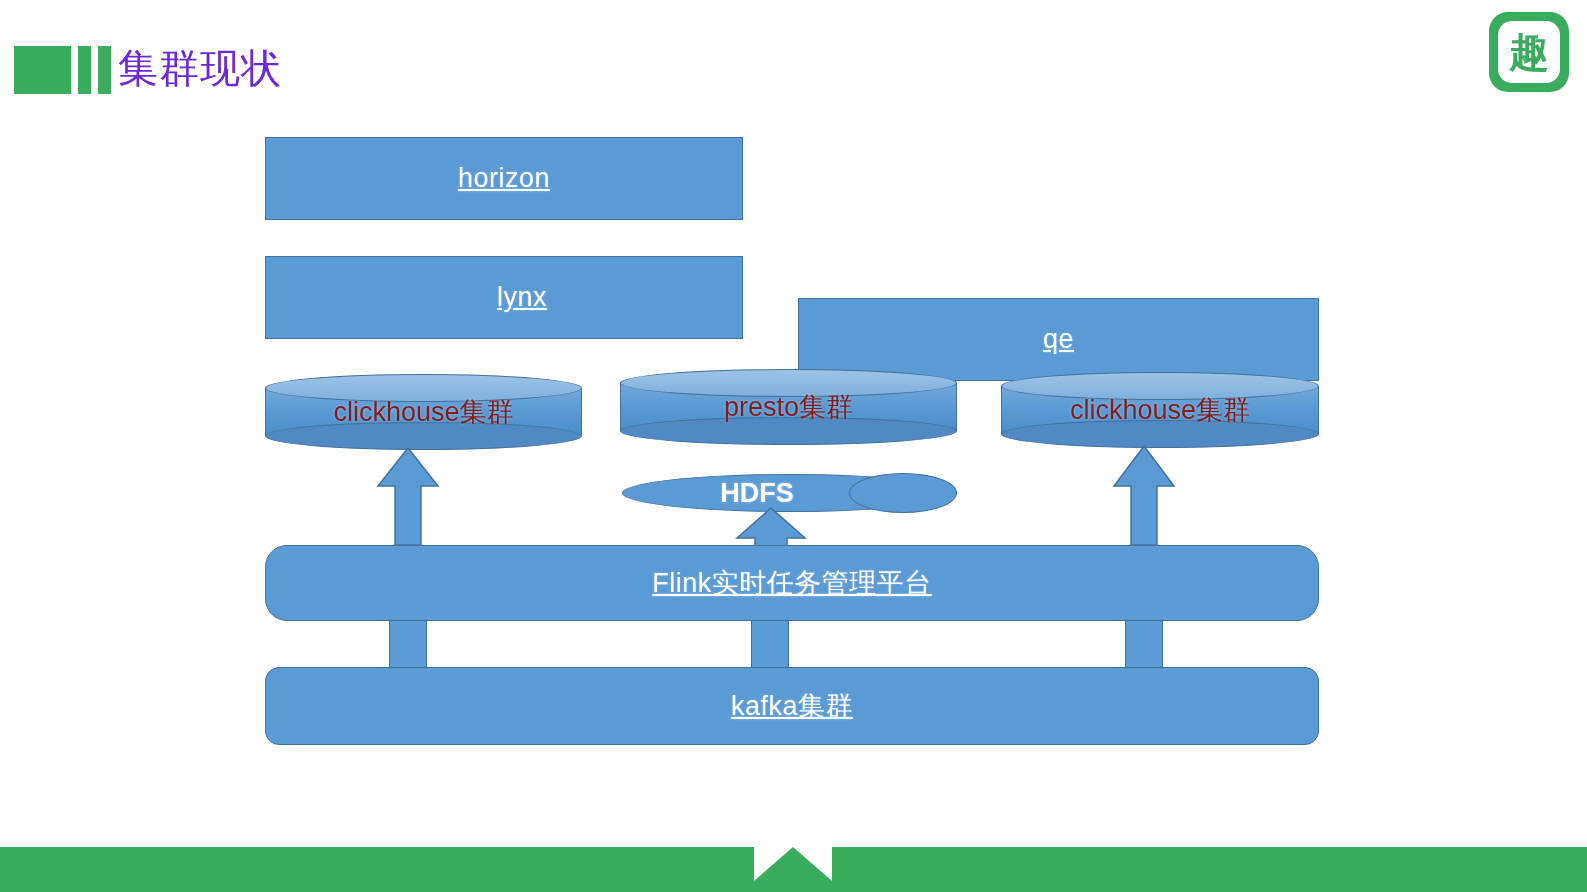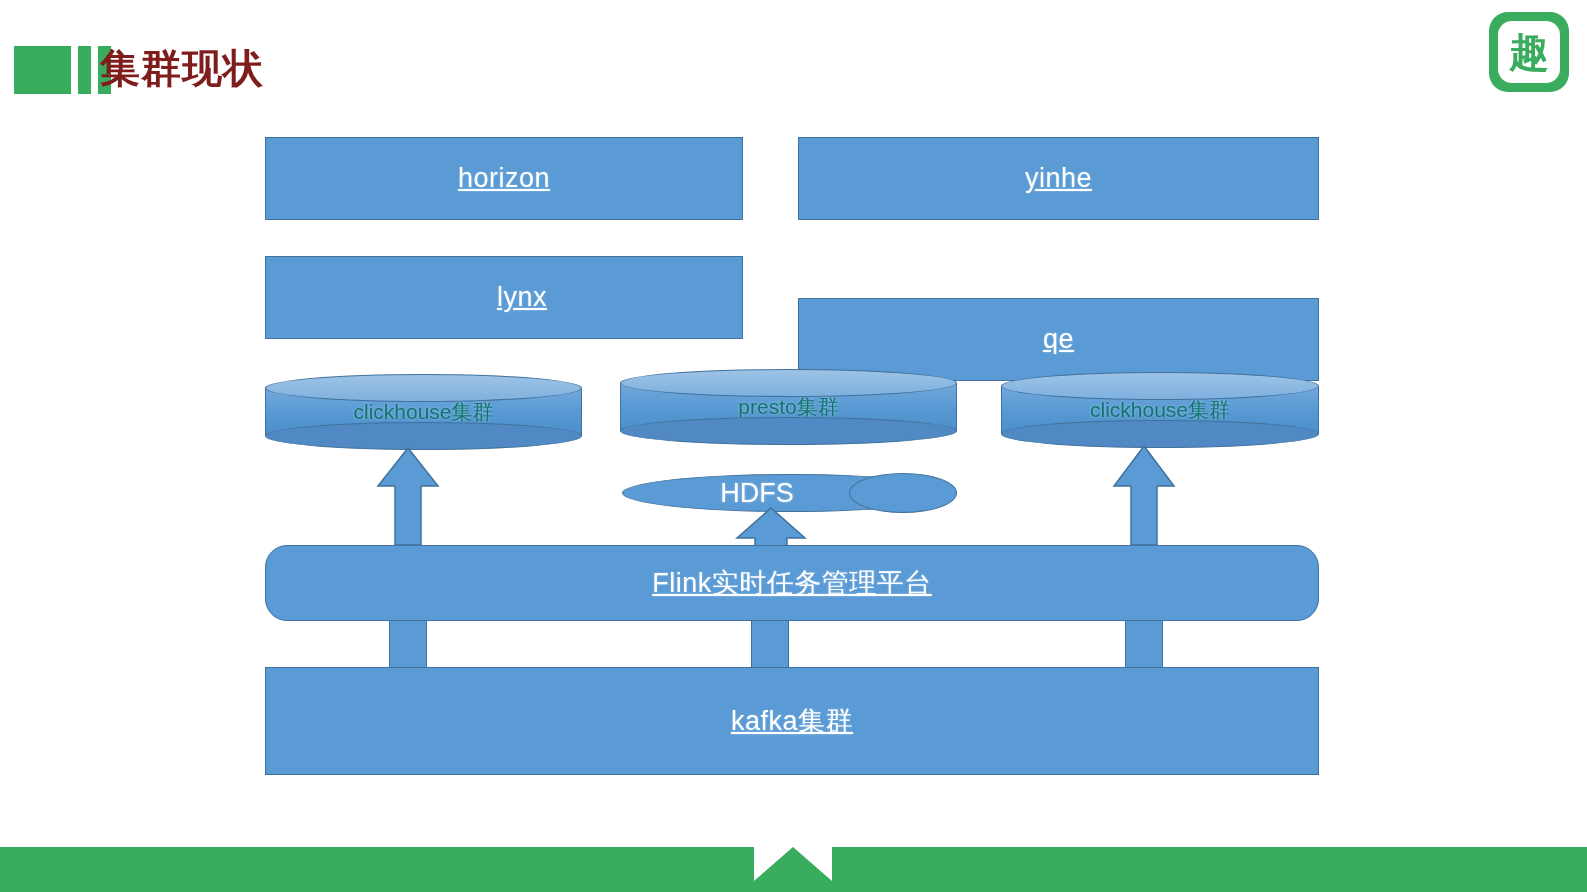--- a/index.html
+++ b/index.html
@@ -28,25 +28,25 @@
   #title-decoration .bar-wide {
     width: 57px;
     background: #3AAC5D;
   }
   #title-decoration .bar-narrow {
     width: 13px;
     background: #3AAC5D;
   }
   #slide-title {
     position: absolute;
-    left: 100px;
+    left: 118px;
     top: 40px;
     font-size: 40px;
-    font-weight: bold;
-    color: #7f1d1d;
+    font-weight: normal;
+    color: #6d28d9;
     letter-spacing: 1px;
     line-height: 56px;
     white-space: nowrap;
   }
 
   
   #brand-logo {
     position: absolute;
     right: 18px;
     top: 12px;
@@ -142,22 +142,22 @@
   }
   .cyl-text {
     position: absolute;
     left: 0;
     right: 0;
     top: 0;
     bottom: 0;
     display: flex;
     align-items: center;
     justify-content: center;
-    color: #0f766e;
-    font-size: 21px;
+    color: #7f1d1d;
+    font-size: 27px;
     z-index: 5;
     text-shadow: 0 0 3px rgba(255,255,255,0.4);
   }
 
   
   .ellipse {
     position: absolute;
     background: #5B9BD5;
     border: 1.5px solid #41719C;
     border-radius: 50%;
@@ -165,20 +165,21 @@
   }
   .ellipse-text {
     position: absolute;
     display: flex;
     align-items: center;
     justify-content: center;
     color: #ffffff;
     font-size: 27px;
     z-index: 6;
     text-shadow: 0 0 3px rgba(255,255,255,0.4);
+    font-weight: bold;
   }
 
   
   .arrow-up {
     position: absolute;
   }
   .arrow-up svg { display: block; }
 
   .connector {
     position: absolute;
@@ -226,23 +227,20 @@
   <div class="logo-inner">
     <span class="logo-glyph">趣</span>
   </div>
 </div>
 
 <div class="diagram">
 
   <div class="node-box" style="left:265px; top:137px; width:478px; height:83px;">
     <span class="node-label">horizon</span>
   </div>
-  <div class="node-box" style="left:798px; top:137px; width:521px; height:83px;">
-    <span class="node-label">yinhe</span>
-  </div>
 
   <div class="node-box" style="left:265px; top:256px; width:478px; height:83px;padding-left:36px;">
     <span class="node-label">lynx</span>
   </div>
   <div class="node-box" style="left:798px; top:256px; width:521px; height:83px;margin-top:42px;">
     <span class="node-label">qe</span>
   </div>
 
   <div class="cylinder" style="left:265px; top:374px; width:317px; height:76px;">
     <div class="cyl-body"></div>
@@ -288,21 +286,21 @@
   </div>
 
   <div class="node-box rounded" style="left:265px; top:545px; width:1054px; height:76px;justify-content:center;">
     <span class="node-label">Flink实时任务管理平台</span>
   </div>
 
   <div class="connector" style="left:389px; top:620px; width:38px; height:48px;"></div>
   <div class="connector" style="left:751px; top:620px; width:38px; height:48px;"></div>
   <div class="connector" style="left:1125px; top:620px; width:38px; height:48px;"></div>
 
-  <div class="node-box" style="left:265px; top:667px; width:1054px; height:108px;">
+  <div class="node-box" style="left:265px; top:667px; width:1054px; height:78px;border-radius:14px;">
     <span class="node-label">kafka集群</span>
   </div>
 
 </div>
 
 <div id="footer-band"></div>
 <div id="footer-notch-wrap">
   <div class="tri"></div>
 </div>
 

